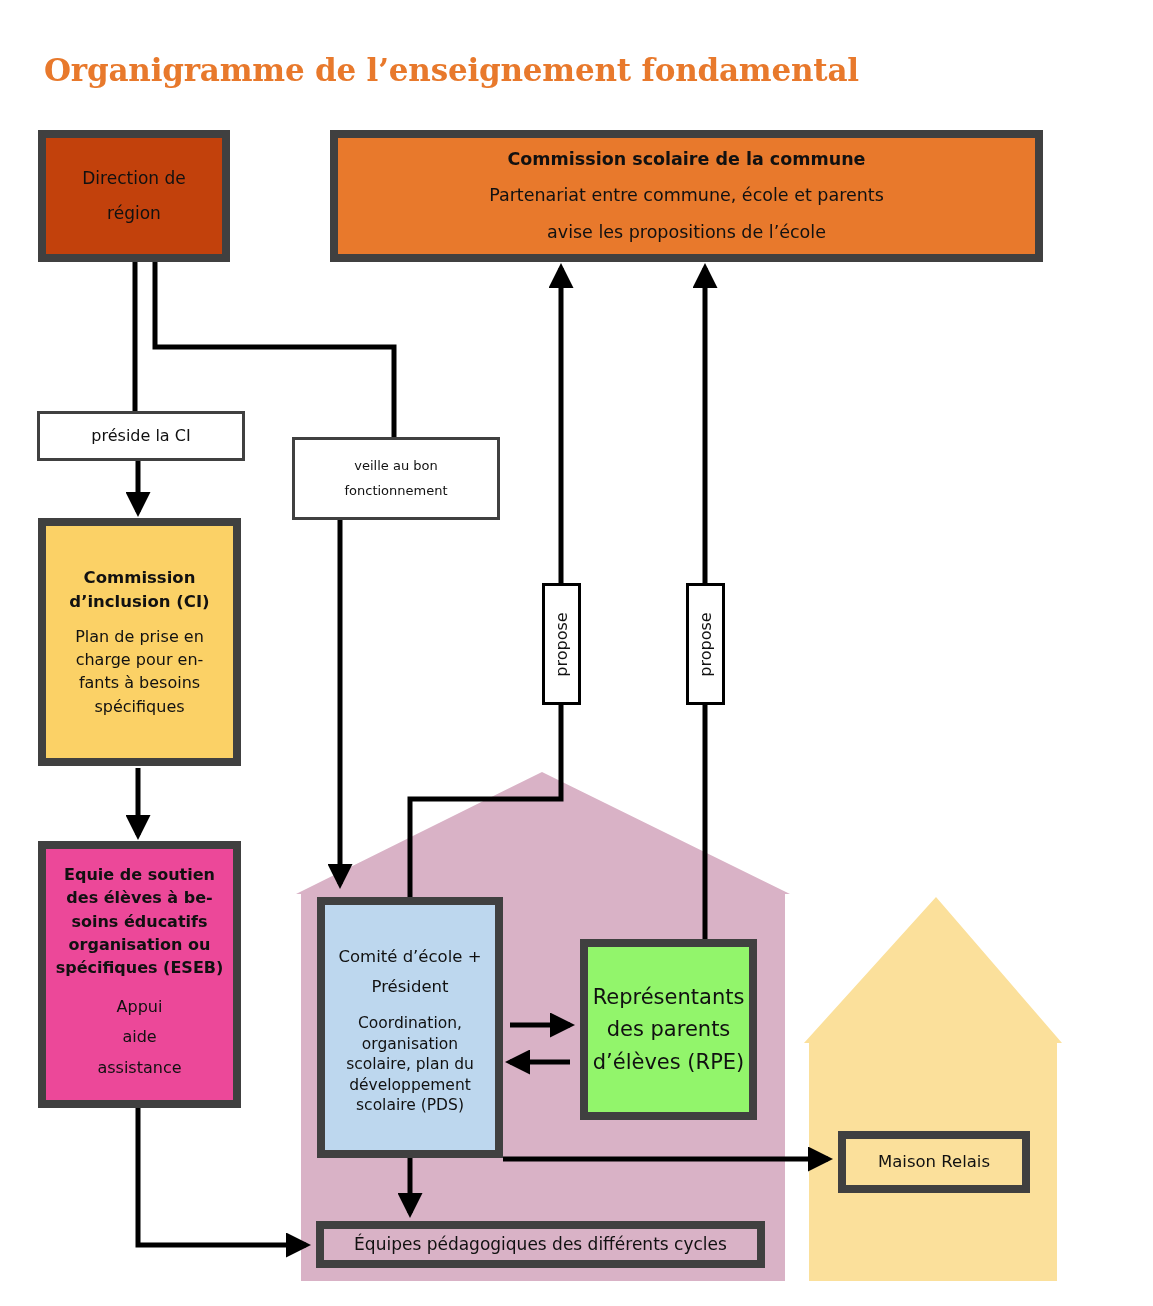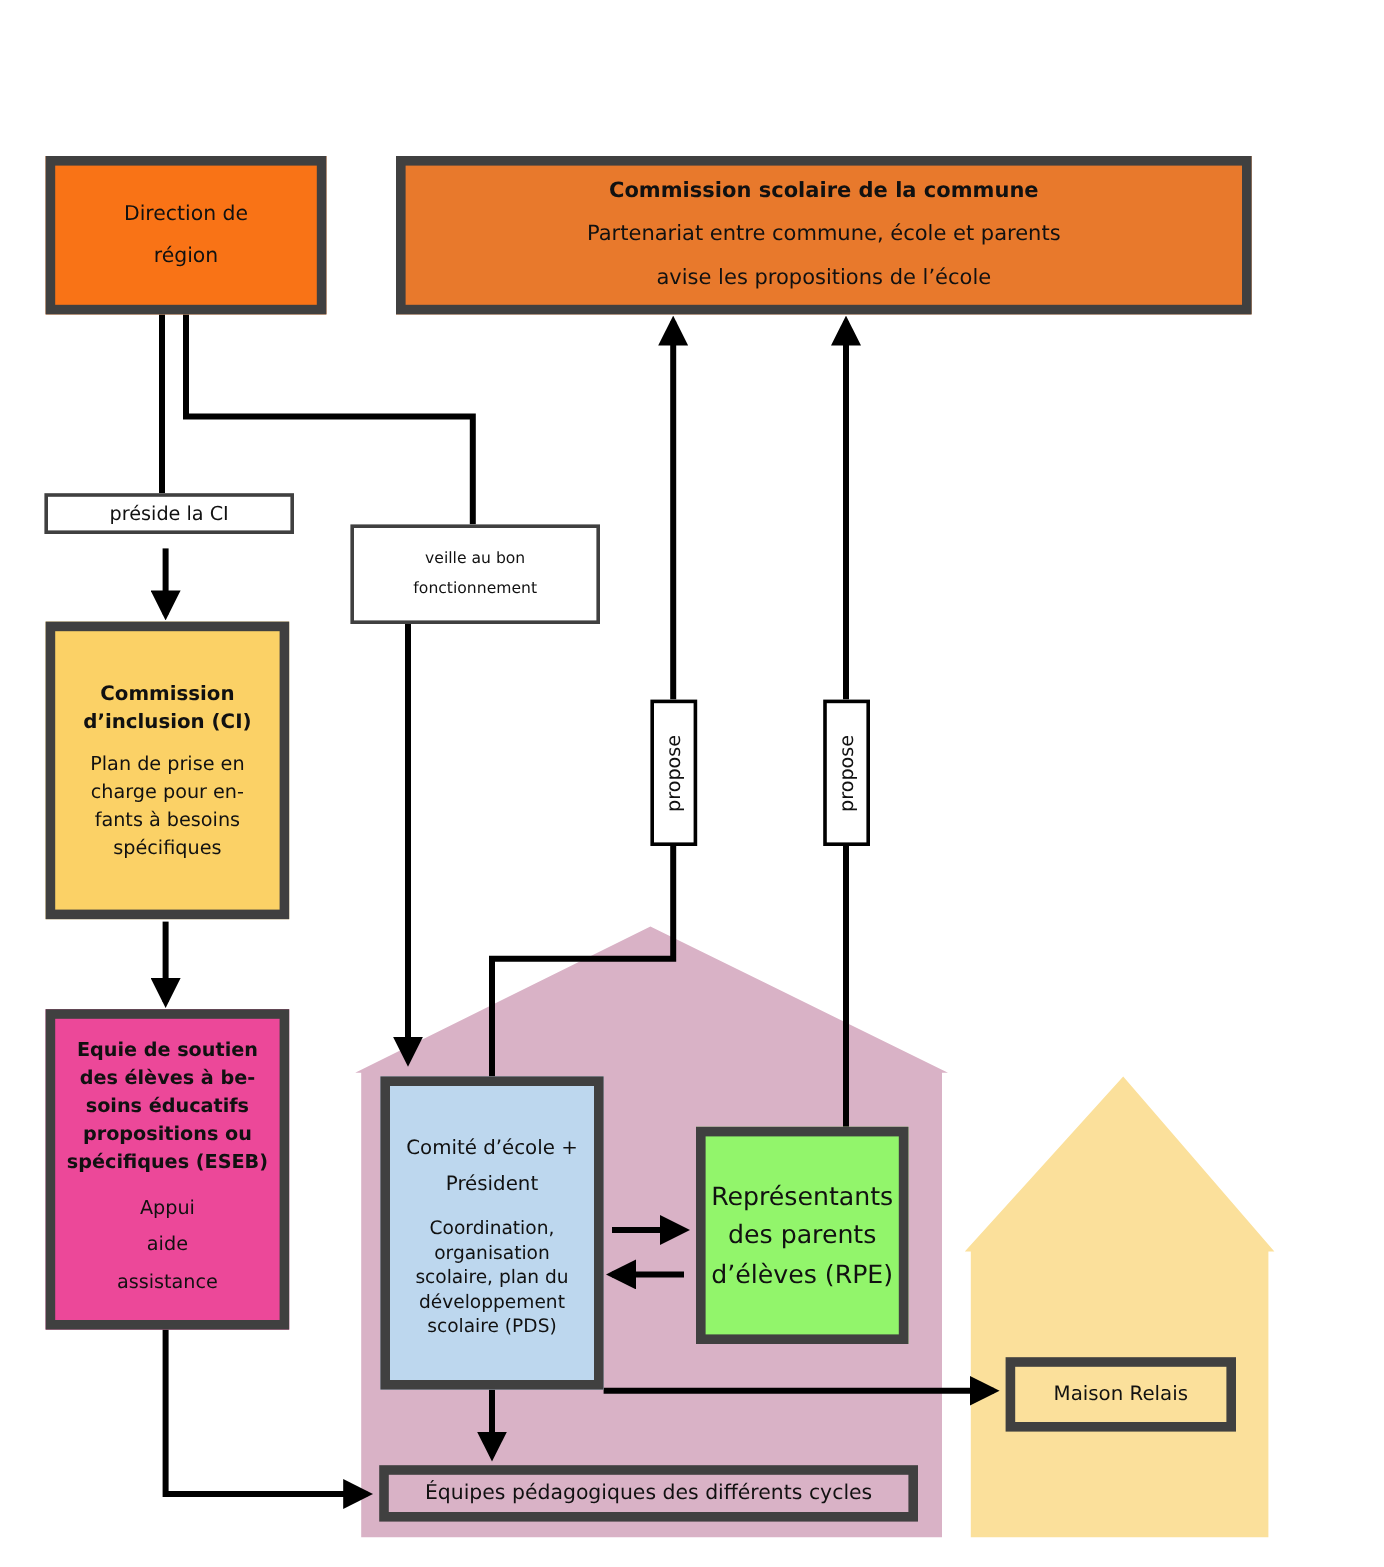--- a/index.html
+++ b/index.html
@@ -43,35 +43,35 @@
     justify-content: center;
     text-align: center;
     color: #111111;
     line-height: 1.45;
   }
   .box .ttl {
     font-weight: bold;
   }
   
   #box-direction {
-    left: 38px; top: 130px; width: 234px; height: 132px;
-    background: #f97316;
+    left: 38px; top: 130px; width: 192px; height: 132px;
+    background: #c2410c;
     font-size: 17px;
   }
   #box-direction .ln { margin: 5px 0; }
 
   #box-commission-scolaire {
     left: 330px; top: 130px; width: 713px; height: 132px;
     background: #E8792C;
     font-size: 17.5px;
   }
   #box-commission-scolaire .ln { margin: 5.5px 0; }
 
   #box-preside {
-    left: 37px; top: 411px; width: 208px; height: 34px;
+    left: 37px; top: 411px; width: 208px; height: 50px;
     background: #ffffff;
     font-size: 16px;
     border-width: 3px;
   }
   #box-veille {
     left: 292px; top: 437px; width: 208px; height: 83px;
     background: #ffffff;
     font-size: 13px;
     border-width: 3px;
   }
@@ -143,20 +143,21 @@
     color: #111111;
   }
   #box-propose-1 { left: 542px; top: 583px; width: 39px; height: 122px; }
   #box-propose-2 { left: 686px; top: 583px; width: 39px; height: 122px; }
 </style>
 </head>
 <body>
 
 <div id="page">
 
+  <div id="title">Organigramme de l’enseignement fondamental</div>
 
   <svg class="svg-layer" viewBox="0 0 1153 1306" xmlns="http://www.w3.org/2000/svg">
     <defs>
       <marker id="arrow" viewBox="0 0 10 10" refX="8" refY="5" markerWidth="5" markerHeight="5" orient="auto-start-reverse">
         <path d="M 0 0 L 10 5 L 0 10 z" fill="#000000"></path>
       </marker>
     </defs>
 
     <polygon points="936,897 1062,1043 1057,1043 1057,1281 809,1281 809,1043 804,1043" fill="#FBE09B" stroke="none"></polygon>
 
@@ -214,21 +215,21 @@
     <div class="sub">Plan de prise en</div>
     <div>charge pour en-</div>
     <div>fants à besoins</div>
     <div>spécifiques</div>
   </div>
 
   <div class="box" id="box-eseb">
     <div class="ttl">Equie de soutien</div>
     <div class="ttl">des élèves à be-</div>
     <div class="ttl">soins éducatifs</div>
-    <div class="ttl">propositions ou</div>
+    <div class="ttl">organisation ou</div>
     <div class="ttl">spécifiques (ESEB)</div>
     <div class="sub">
       <div class="ln">Appui</div>
       <div class="ln">aide</div>
       <div class="ln">assistance</div>
     </div>
   </div>
 
   <div class="box" id="box-comite">
     <div class="ttl">

